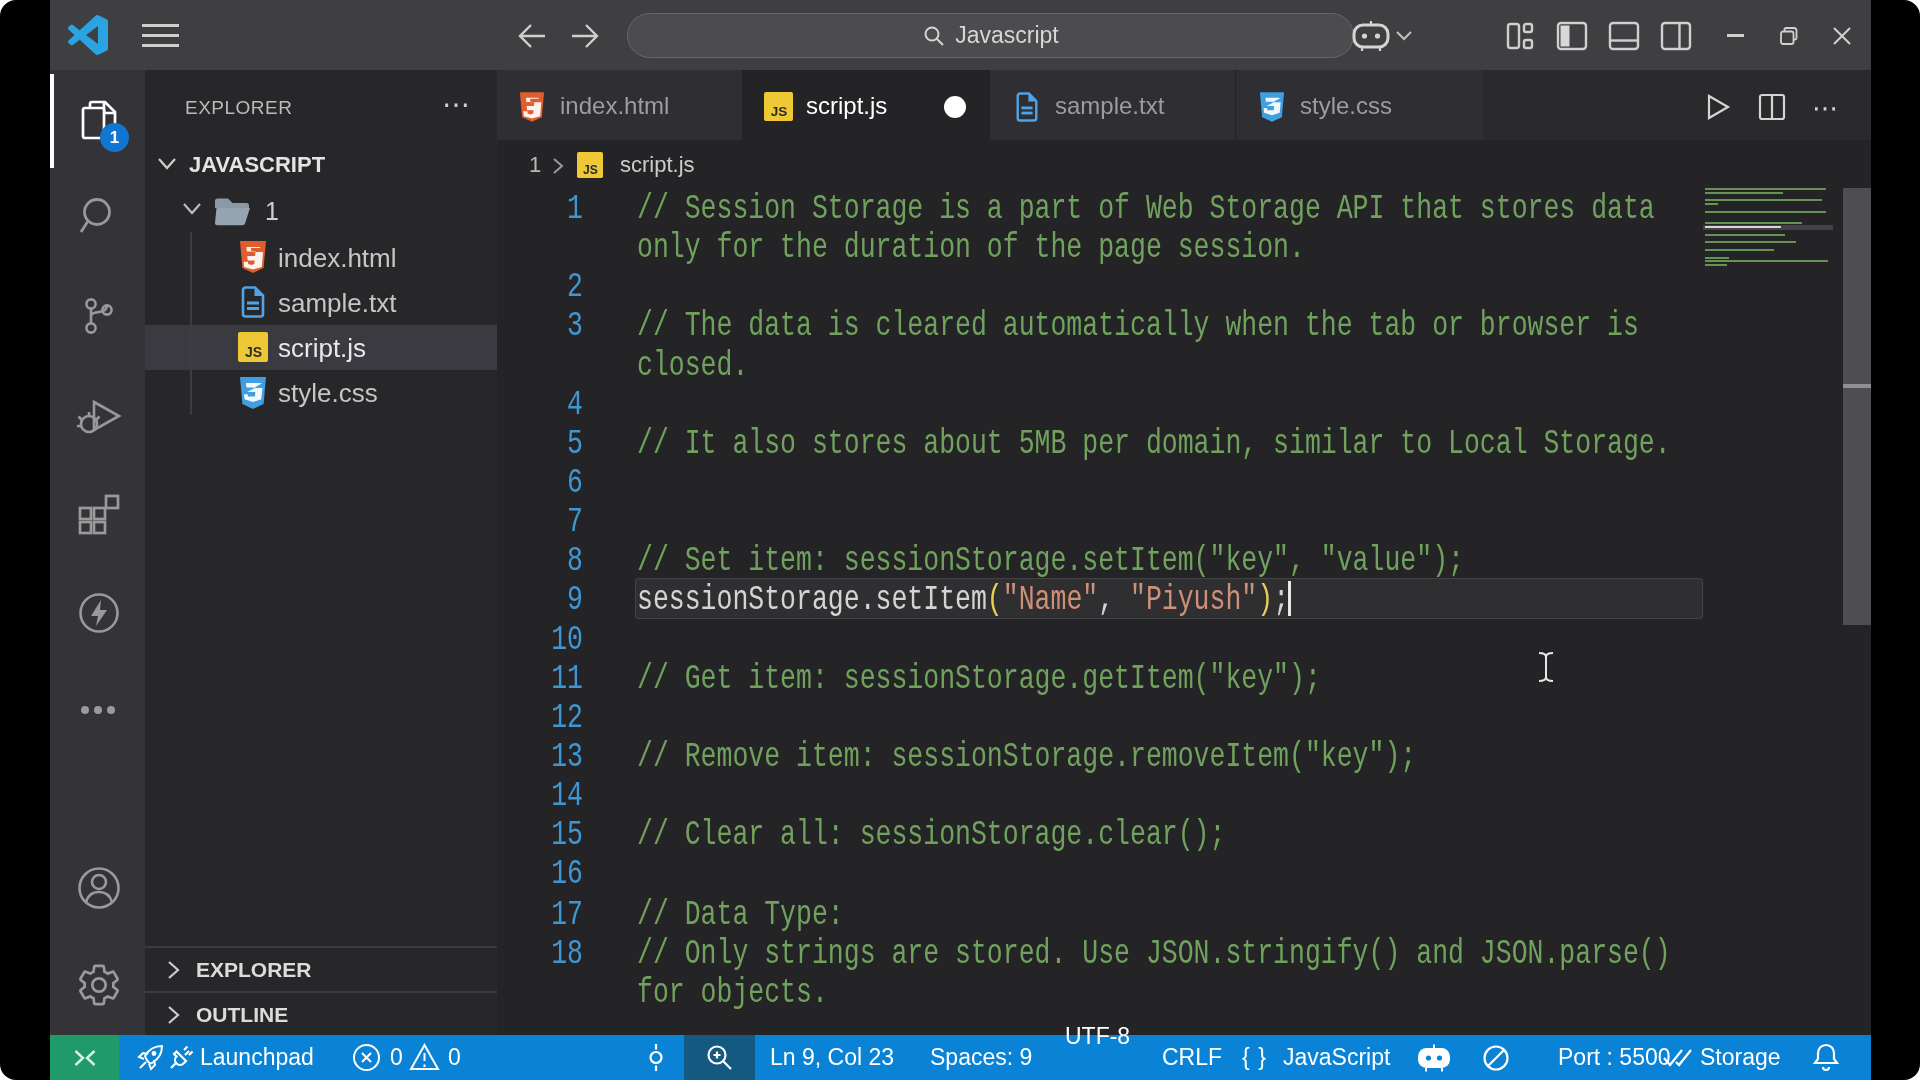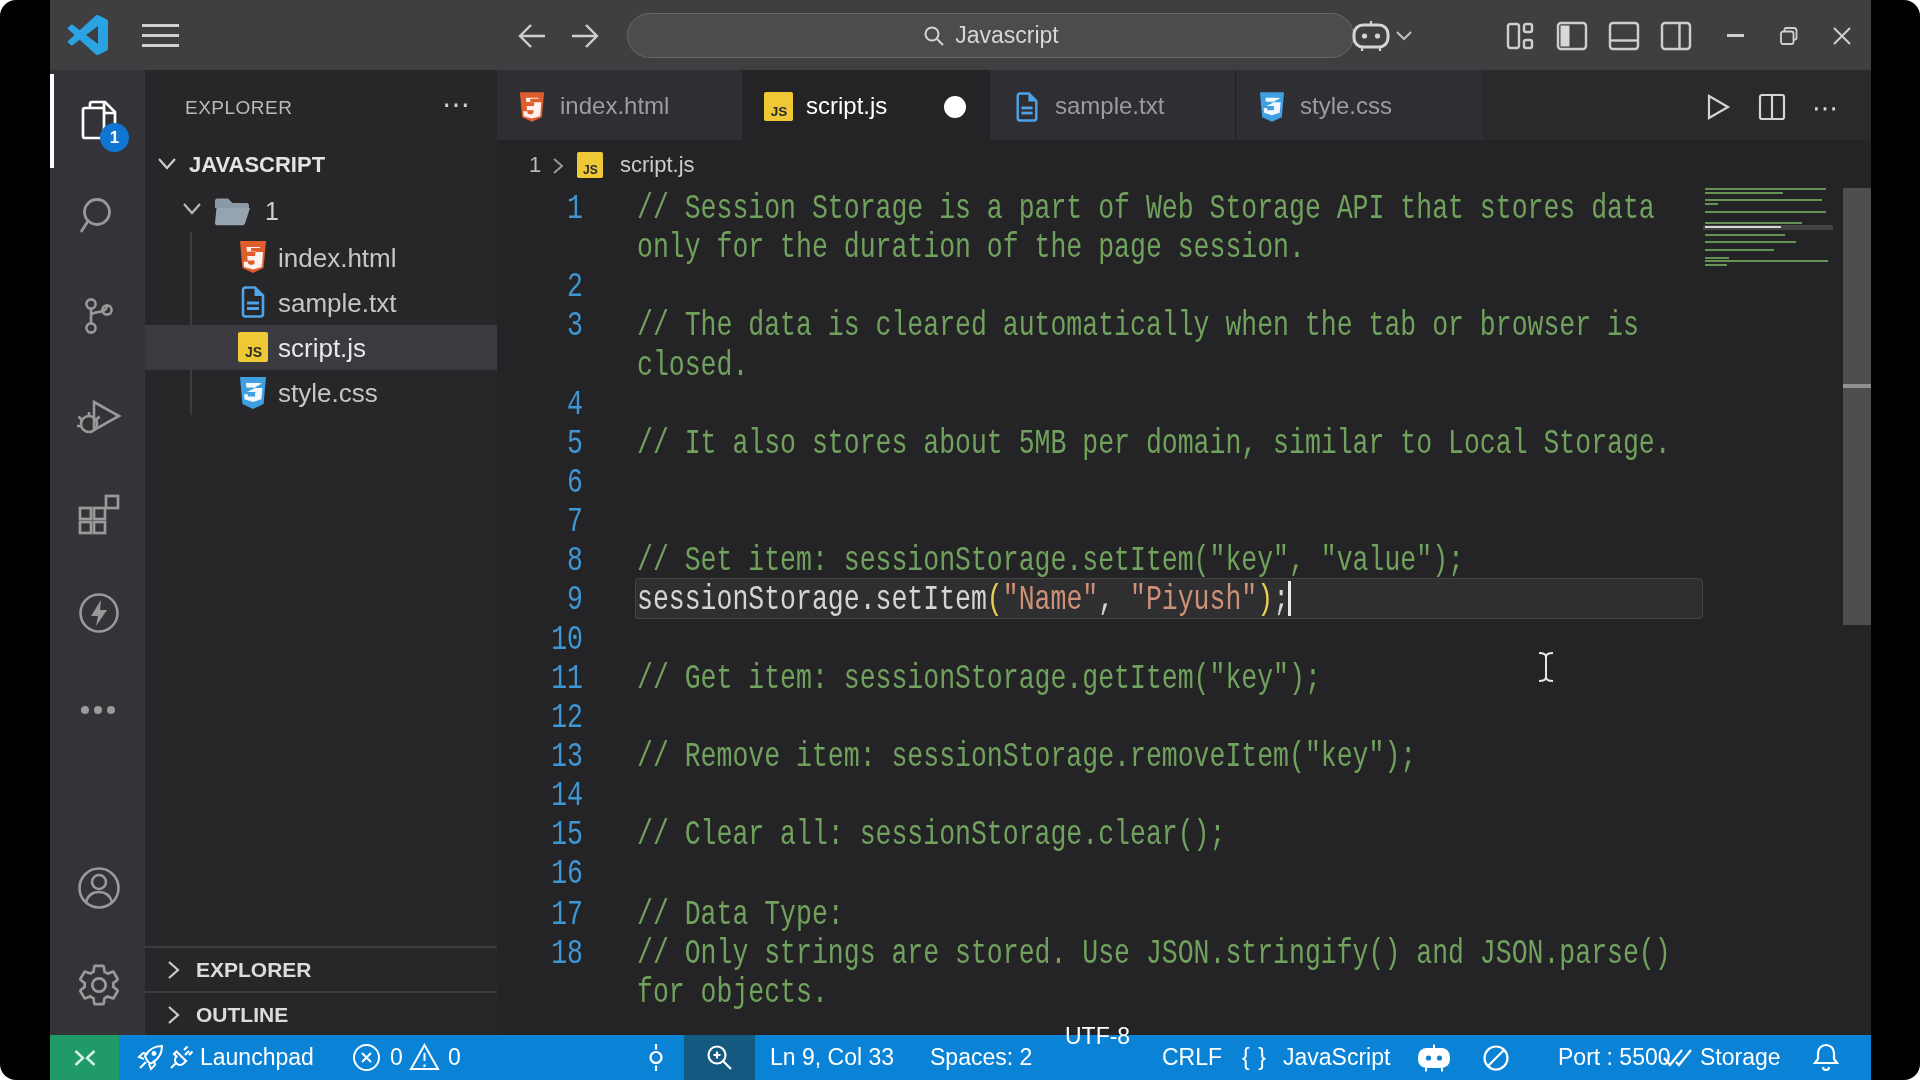--- a/index.html
+++ b/index.html
@@ -299,22 +299,22 @@
   <div class="stxt" style="left:398px;top:1035px">0</div>
   <svg class="abs" style="left:596px;top:1042px" width="20" height="31" viewBox="0 0 20 31" fill="none" stroke="#fff" stroke-width="2.2">
       <circle cx="10" cy="15.5" r="5.5"></circle>
       <path d="M10 2 v5.5 M10 23.5 v5.5"></path>
     </svg>
   <div class="abs" style="left:634px;top:1035px;width:71px;height:45px;background:#14597f"></div>
   <svg class="abs" style="left:655px;top:1043px" width="29" height="29" viewBox="0 0 29 29" fill="none" stroke="#fff" stroke-width="2.2">
       <circle cx="12" cy="12" r="8.5"></circle>
       <path d="M18.5 18.5 L26 26 M8.5 12 h7 M12 8.5 v7"></path>
     </svg>
-  <div class="stxt" style="left:720px;top:1035px">Ln 9, Col 33</div>
-  <div class="stxt" style="left:880px;top:1035px">Spaces: 2</div>
+  <div class="stxt" style="left:720px;top:1035px">Ln 9, Col 23</div>
+  <div class="stxt" style="left:880px;top:1035px">Spaces: 9</div>
   <div class="stxt" style="left:1015px;top:1014px">UTF-8</div>
   <div class="stxt" style="left:1112px;top:1035px">CRLF</div>
   <div class="stxt" style="left:1192px;top:1035px;letter-spacing:2px">{ }</div>
   <div class="stxt" style="left:1233px;top:1035px">JavaScript</div>
   <svg class="abs" style="left:1367px;top:1043px" width="34" height="30" viewBox="0 0 34 30">
       <rect x="1" y="5" width="32" height="20" rx="8.5" fill="#fff"></rect>
       <path d="M17 5 V1.5 M9 25 v3.5 M25 25 v3.5" stroke="#fff" stroke-width="2"></path>
       <circle cx="11.5" cy="15" r="2.6" fill="#0a83d7"></circle>
       <circle cx="22.5" cy="15" r="2.6" fill="#0a83d7"></circle>
     </svg>

